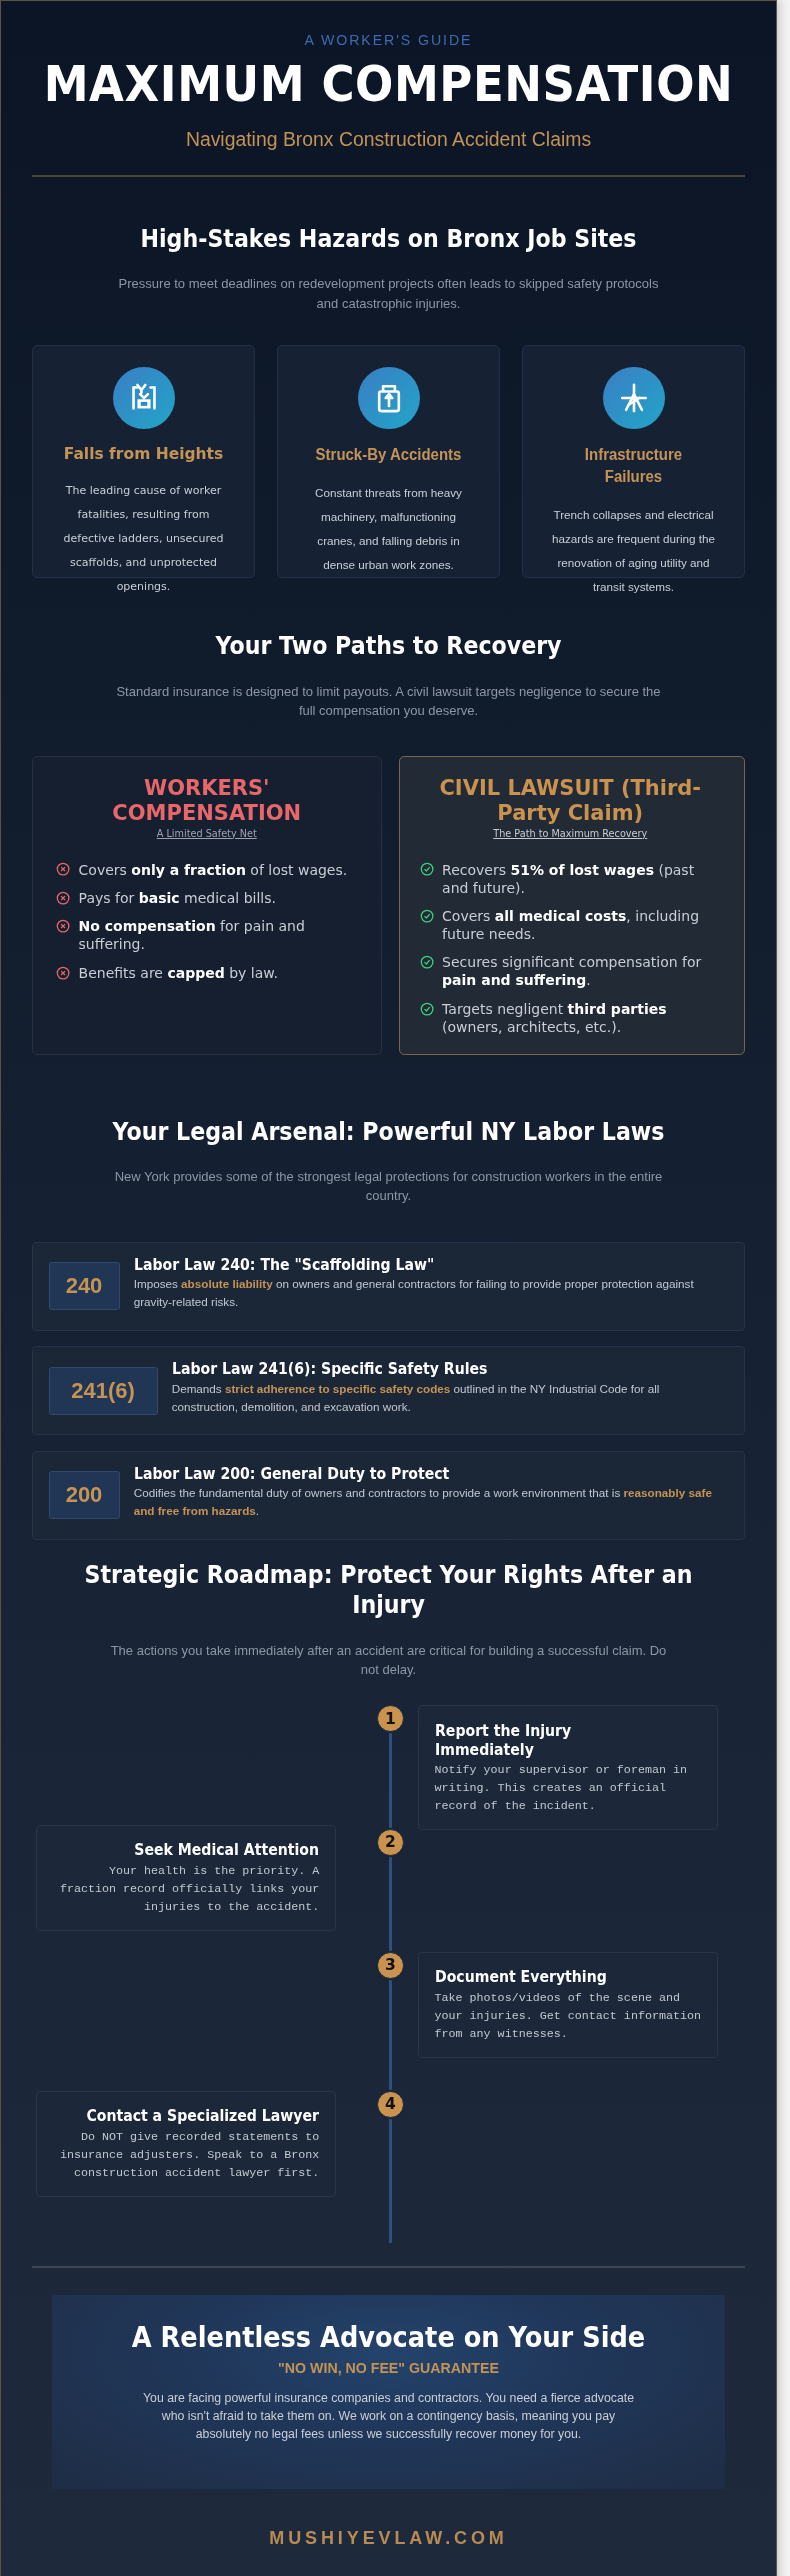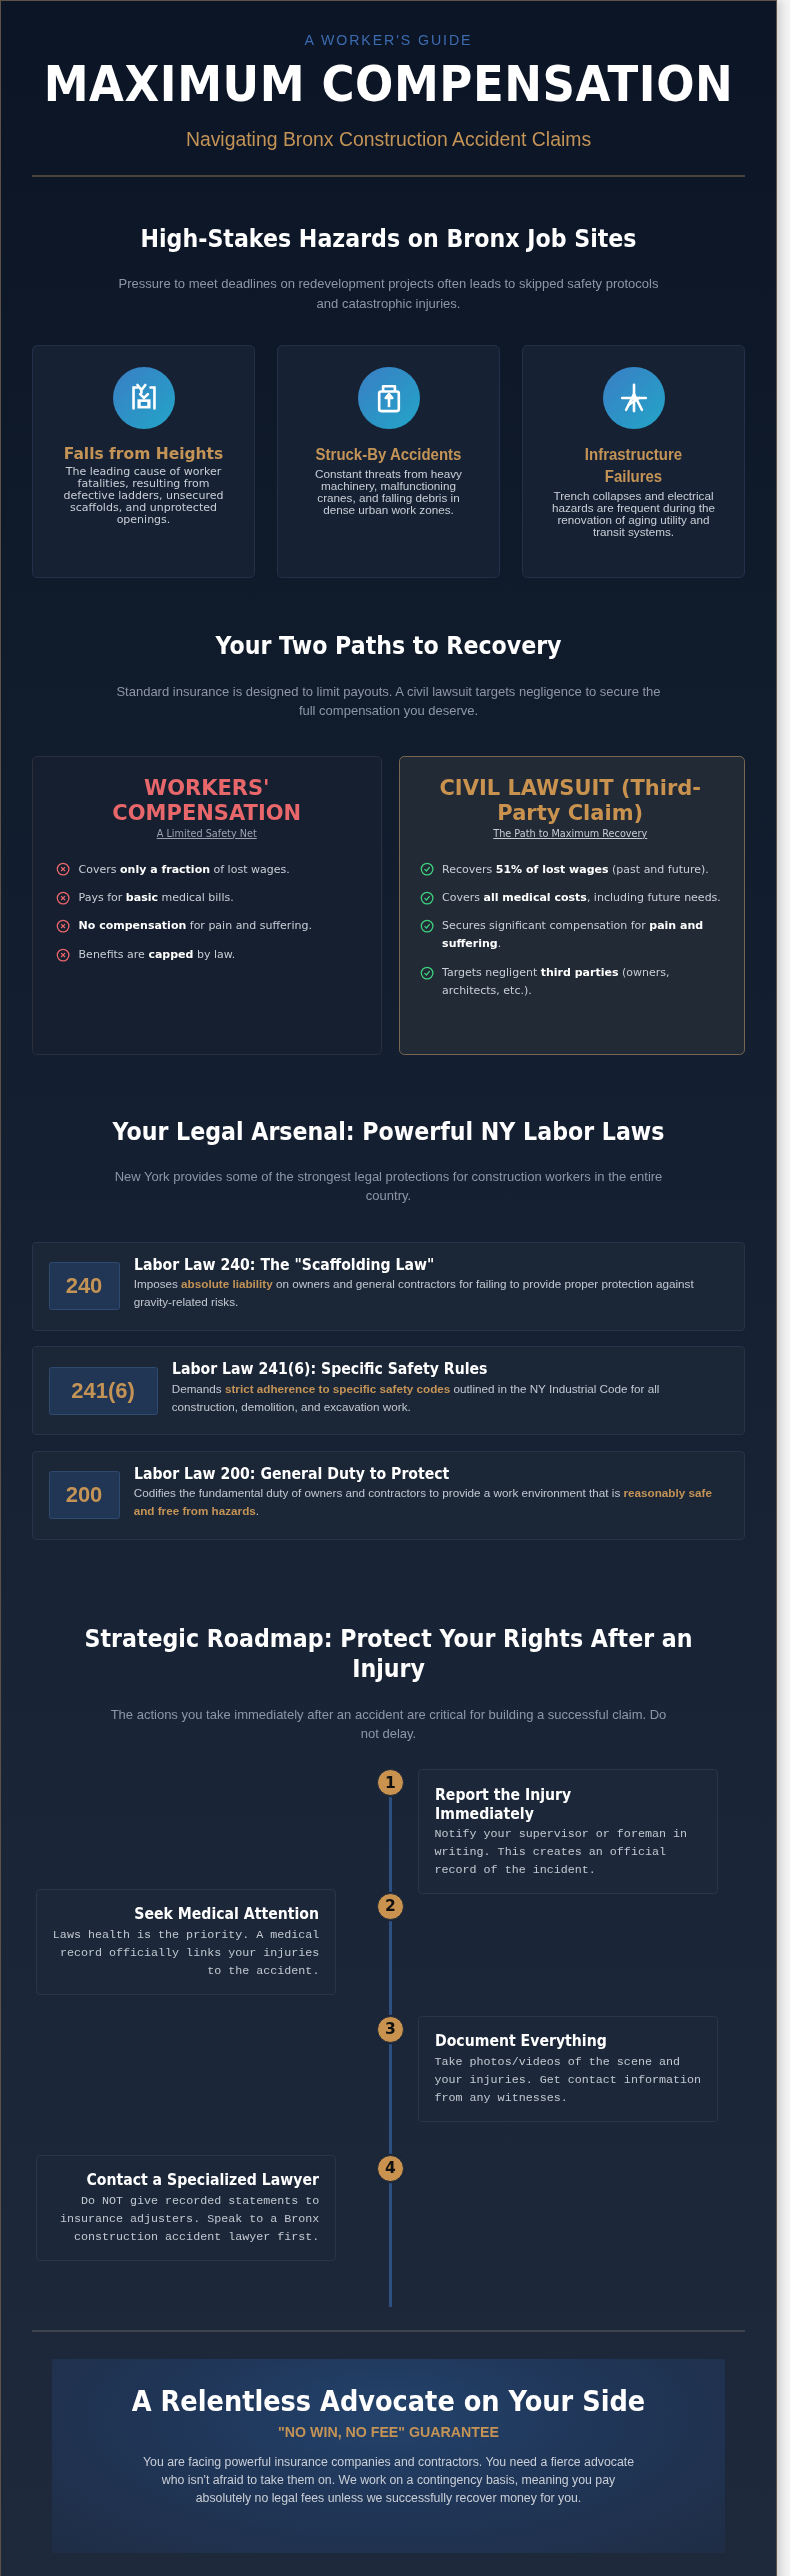--- a/index.html
+++ b/index.html
@@ -22,54 +22,54 @@
   .section-title { font-family: "DejaVu Sans", sans-serif; font-weight: bold; color: #fff; font-size: 24.6px; text-align: center; transform: scaleX(0.9); line-height: 1.25; }
   .section-lead { font-family: "Liberation Sans", sans-serif; color: #8d96a5; font-size: 13px; text-align: center; line-height: 1.5; margin: 19.4px auto 0; width: 557px; }
 
   
   .hazards { margin-top: 47px; }
   .hazard-grid { display: flex; gap: 22px; margin-top: 32px; }
   .hazard-card { flex: 1; height: 233px; background: #162234; border: 0.6px solid #223149; border-radius: 5.2px; text-align: center; padding: 21px 23px; }
   .hazard-icon { width: 62px; height: 62px; border-radius: 50%; margin: 0 auto; background: linear-gradient(135deg, #3a7ec4, #22a5c8); display: flex; align-items: center; justify-content: center; }
   .hazard-title { color: #c49356; font-weight: bold; font-size: 15.5px; margin-top: 14.2px; line-height: 1.3; }
   .hazard-title.condensed { transform: scaleX(0.88); font-family: "Liberation Sans", sans-serif; font-size: 17px; }
-  .hazard-desc { color: #c9ced6; font-size: 11px; line-height: 12px; margin-top: 2px; }
+  .hazard-desc { color: #c9ced6; font-size: 11px; line-height: 24px; margin-top: 15px; }
   .hazard-desc.condensed { font-family: "Liberation Sans", sans-serif; font-size: 11.7px; }
 
   
   .paths { margin-top: 53px; }
   .paths-grid { display: flex; gap: 17px; margin-top: 35px; }
   .path-card { flex: 1; height: 299px; border-radius: 5.2px; padding: 19.4px 23px; }
   .path-card.wc { background: #151f2f; border: 1.3px solid #2c2f3c; }
   .path-card.cl { background: #222a36; border: 1.3px solid #7a6650; padding-left: 20px; }
   .path-title { text-align: center; font-weight: bold; font-size: 21px; line-height: 1.2; }
   .wc .path-title { color: #e8676b; }
   .cl .path-title { color: #c9934f; }
   .path-sub { text-align: center; color: #9ca3af; font-size: 9.7px; margin-top: 1.3px; text-decoration: underline; }
   .cl .path-sub { color: #c7ccd4; }
   .path-list { list-style: none; margin-top: 22px; }
-  .path-item { display: flex; align-items: flex-start; color: #c9ced6; font-size: 11px; line-height: 18px; margin-bottom: 10.4px; }
+  .path-item { display: flex; align-items: flex-start; color: #c9ced6; font-size: 14px; line-height: 18px; margin-bottom: 10.4px; }
   .wc .path-item { margin-bottom: 10.4px; }
   .path-item b { color: #ffffff; }
   .pi-icon { flex: 0 0 14.2px; height: 14.2px; margin-right: 8.4px; margin-top: 1.9px; }
 
   
   .laws { margin-top: 62px; }
   .law-list { margin-top: 36px; }
   .law-card { display: flex; align-items: center; background: #1b2637; border: 0.6px solid #253449; border-radius: 3.9px; padding: 19.4px 15.5px; height: 89px; margin-bottom: 15.5px; }
   .law-badge { height: 48px; min-width: 32px; padding: 0 5.2px; background: #213554; border: 0.6px solid #2f4a70; border-radius: 2.6px; display: flex; align-items: center; justify-content: center; color: #c49356; font-weight: bold; font-size: 22px; margin-right: 14.2px; font-family: "Liberation Sans", sans-serif; }
   .law-badge.w1 { width: 71px; }
   .law-badge.w2 { width: 109px; }
   .law-body { flex: 1; margin-top: -6.5px; }
   .law-title { color: #fff; font-weight: bold; font-size: 16px; font-family: "DejaVu Sans", sans-serif; transform: scaleX(0.88); transform-origin: left; }
   .law-desc { color: #c2c8d1; font-family: "Liberation Sans", sans-serif; font-size: 11.7px; line-height: 18px; margin-top: 1.3px; }
   .law-desc .hl { color: #c49356; font-weight: bold; }
 
   
-  .roadmap { margin-top: 84px; }
+  .roadmap { margin-top: 20px; }
   .timeline { position: relative; margin-top: 19.4px; height: 531px; }
   .tl-line { position: absolute; left: 357px; top: 13px; width: 2.6px; height: 531px; background: #2d5080; }
   .tl-num { position: absolute; width: 27px; height: 27px; border-radius: 50%; background: #c9934f; border: 1.9px solid #1a2638; box-shadow: 0 0 0 1.3px #1a2638; color: #111; font-weight: bold; font-size: 15.5px; display: flex; align-items: center; justify-content: center; left: 345px; }
   .tl-card { position: absolute; width: 300px; background: #1c2839; border: 0.6px solid #27364b; border-radius: 3.9px; padding: 14.2px 15.5px; }
   .tl-card.right { left: 386px; }
   .tl-card.left { left: 3.9px; text-align: right; }
   .tl-title { color: #fff; font-weight: bold; font-size: 16px; font-family: "DejaVu Sans", sans-serif; transform: scaleX(0.88); }
   .tl-card.right .tl-title { transform-origin: left; }
   .tl-card.left .tl-title { transform-origin: right; }
   .tl-desc { color: #c2c8d1; font-family: Liberation Mono, monospace; font-size: 11.7px; line-height: 18px; margin-top: 2.6px; }
@@ -252,21 +252,21 @@
 
       <div class="tl-num" style="top:6.5px">1</div>
       <div class="tl-card right" style="top:6.5px">
         <div class="tl-title">Report the Injury Immediately</div>
         <div class="tl-desc">Notify your supervisor or foreman in writing. This creates an official record of the incident.</div>
       </div>
 
       <div class="tl-num" style="top:130px">2</div>
       <div class="tl-card left" style="top:126px">
         <div class="tl-title">Seek Medical Attention</div>
-        <div class="tl-desc">Laws health is the priority. A medical record officially links your injuries to the accident.</div>
+        <div class="tl-desc">Your health is the priority. A fraction record officially links your injuries to the accident.</div>
       </div>
 
       <div class="tl-num" style="top:253px">3</div>
       <div class="tl-card right" style="top:253px">
         <div class="tl-title">Document Everything</div>
         <div class="tl-desc">Take photos/videos of the scene and your injuries. Get contact information from any witnesses.</div>
       </div>
 
       <div class="tl-num" style="top:392px">4</div>
       <div class="tl-card left" style="top:392px">

